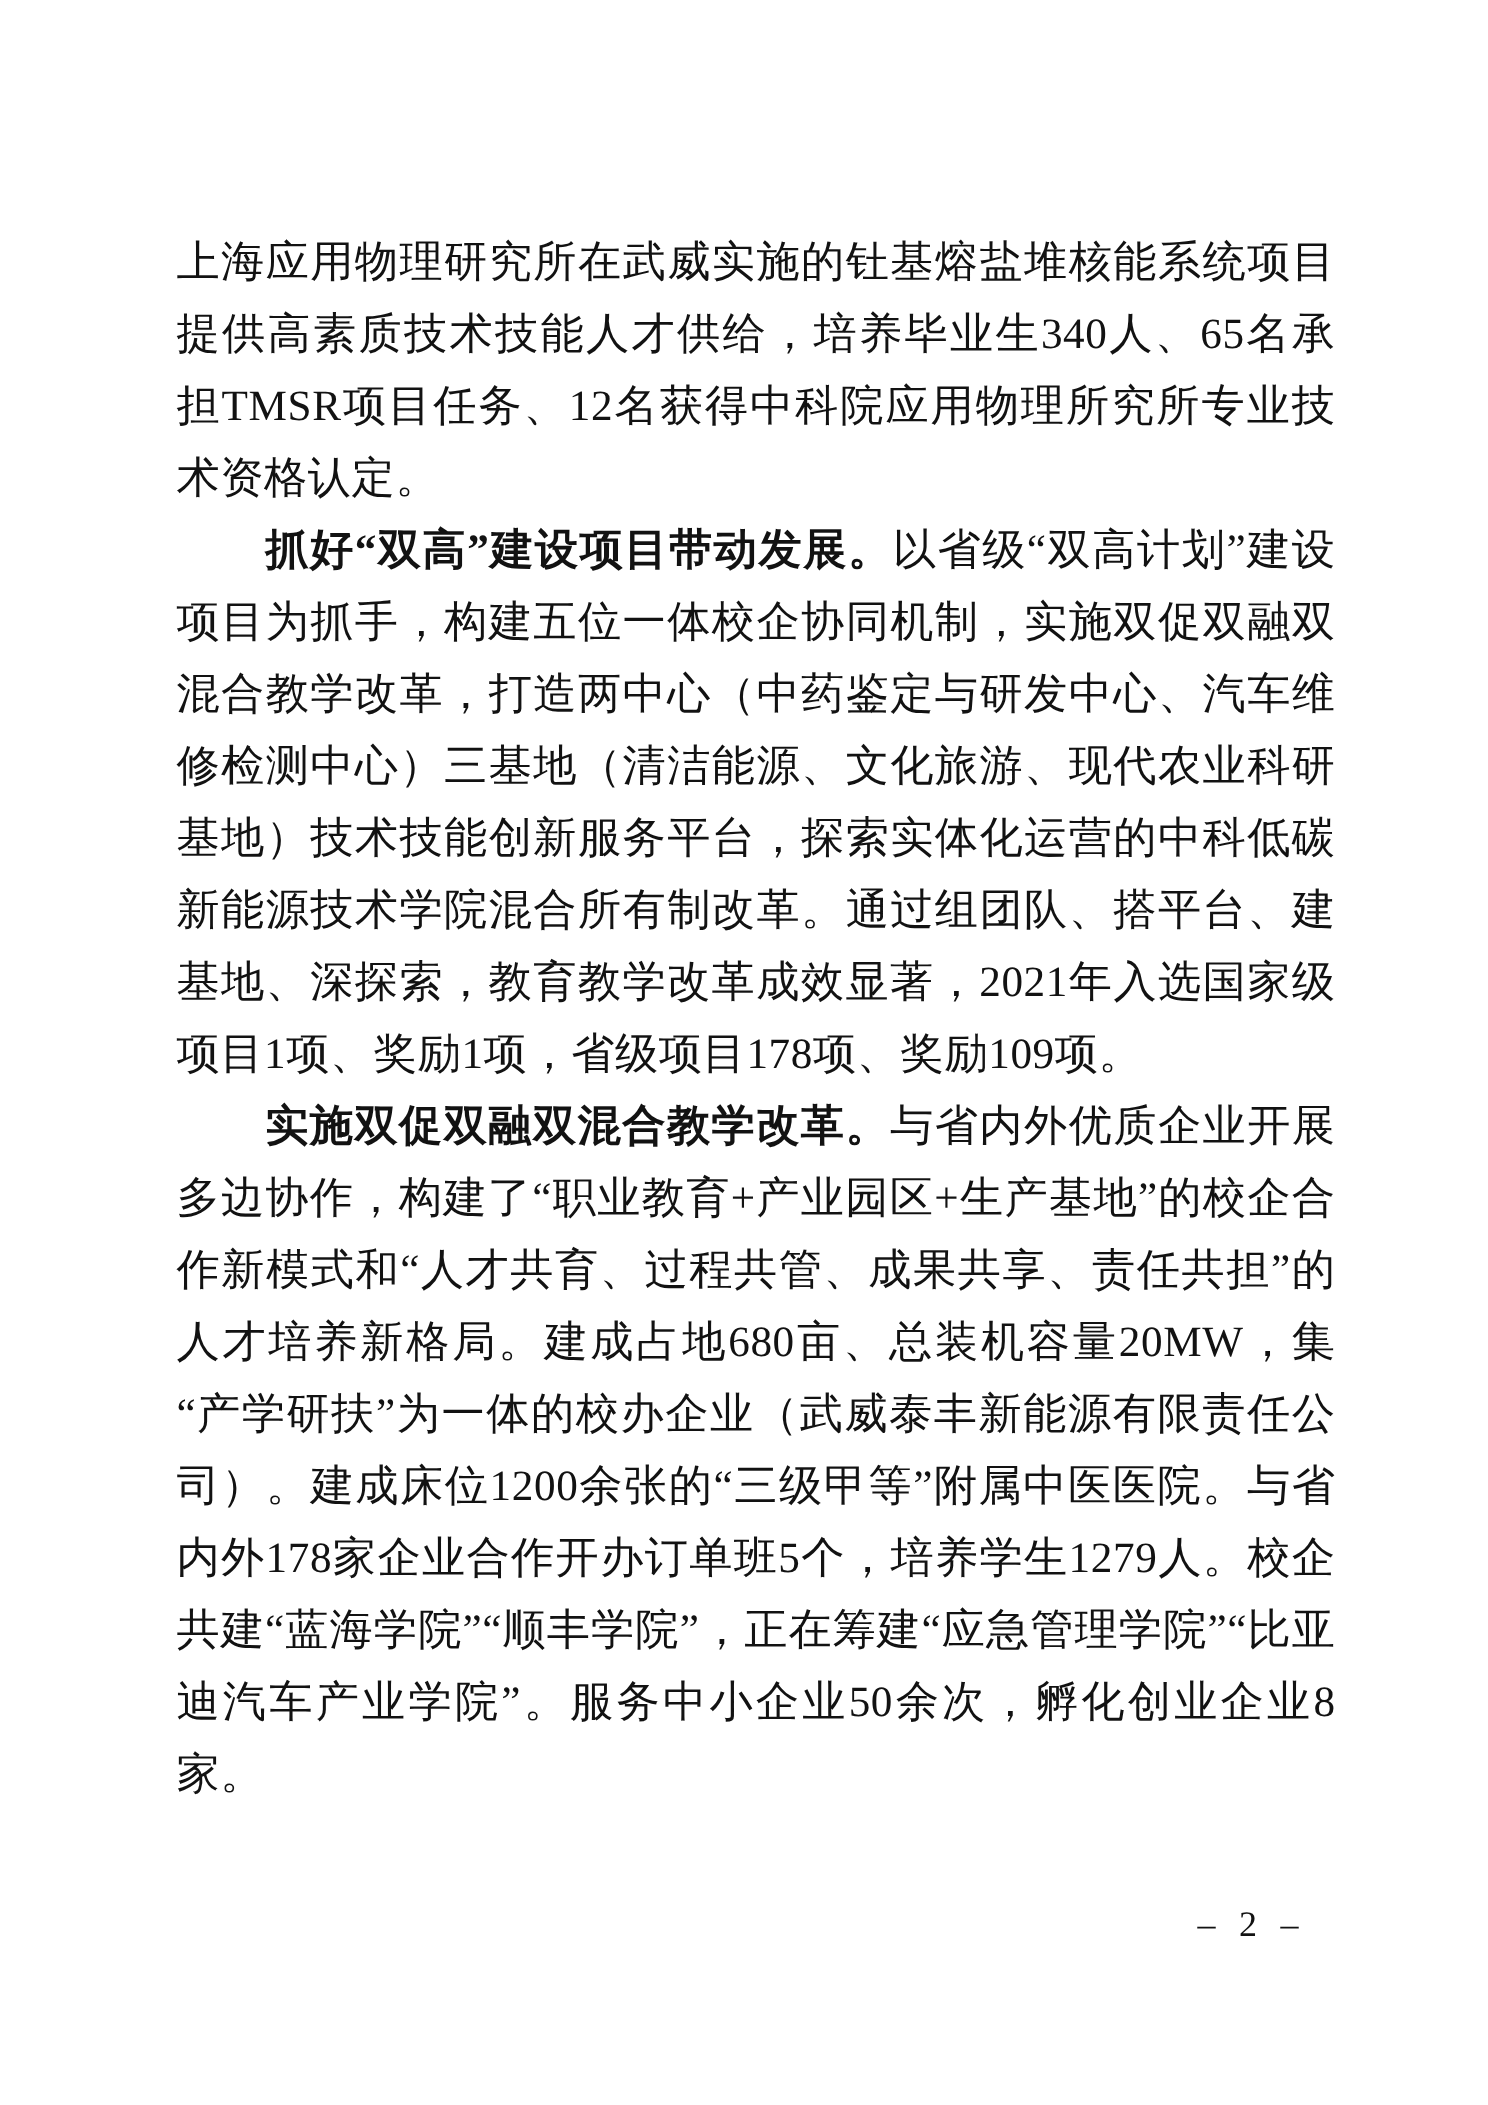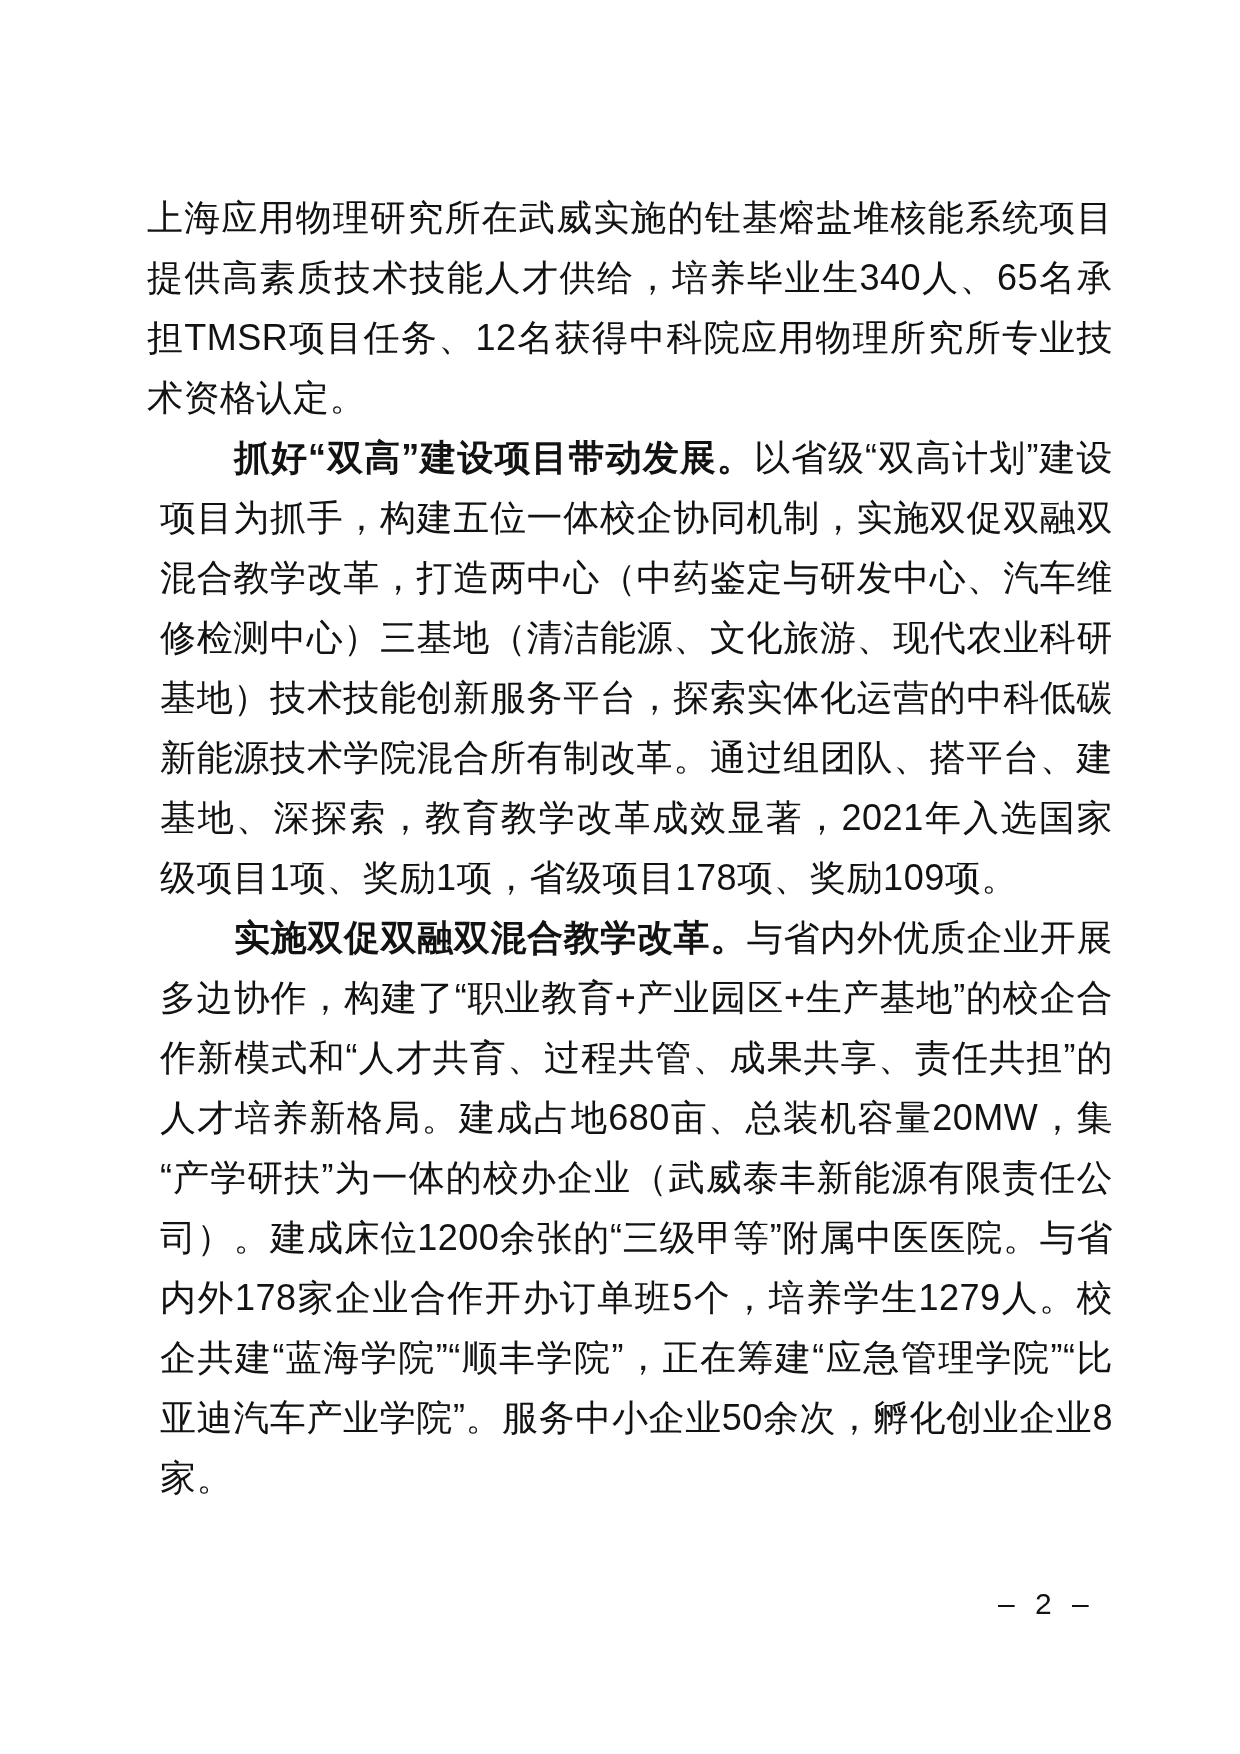--- a/index.html
+++ b/index.html
@@ -6,41 +6,40 @@
     margin: 0;
     padding: 0;
     background: #ffffff;
   }
   .page {
     position: relative;
     width: 1240px;
     height: 1754px;
     background: #ffffff;
     overflow: hidden;
-    font-family: Liberation Sans, sans-serif;
+    font-family: Liberation Serif, serif;
     color: #121212;
   }
   .content {
     position: absolute;
     left: 147px;
     top: 188px;
     width: 966px;
   }
   .para {
     margin: 0;
     font-size: 36px;
     line-height: 60px;
     text-align: justify;
     text-align-last: left;
     letter-spacing: 0.5px;
     word-break: break-all;
   }
   .para.indent {
     text-indent: 74px;
-    margin-left: 13px;
   }
   .lead {
     font-weight: 700;
   }
   .page-number {
     position: absolute;
     top: 1586px;
     left: 998px;
     font-size: 30px;
     line-height: 36px;

